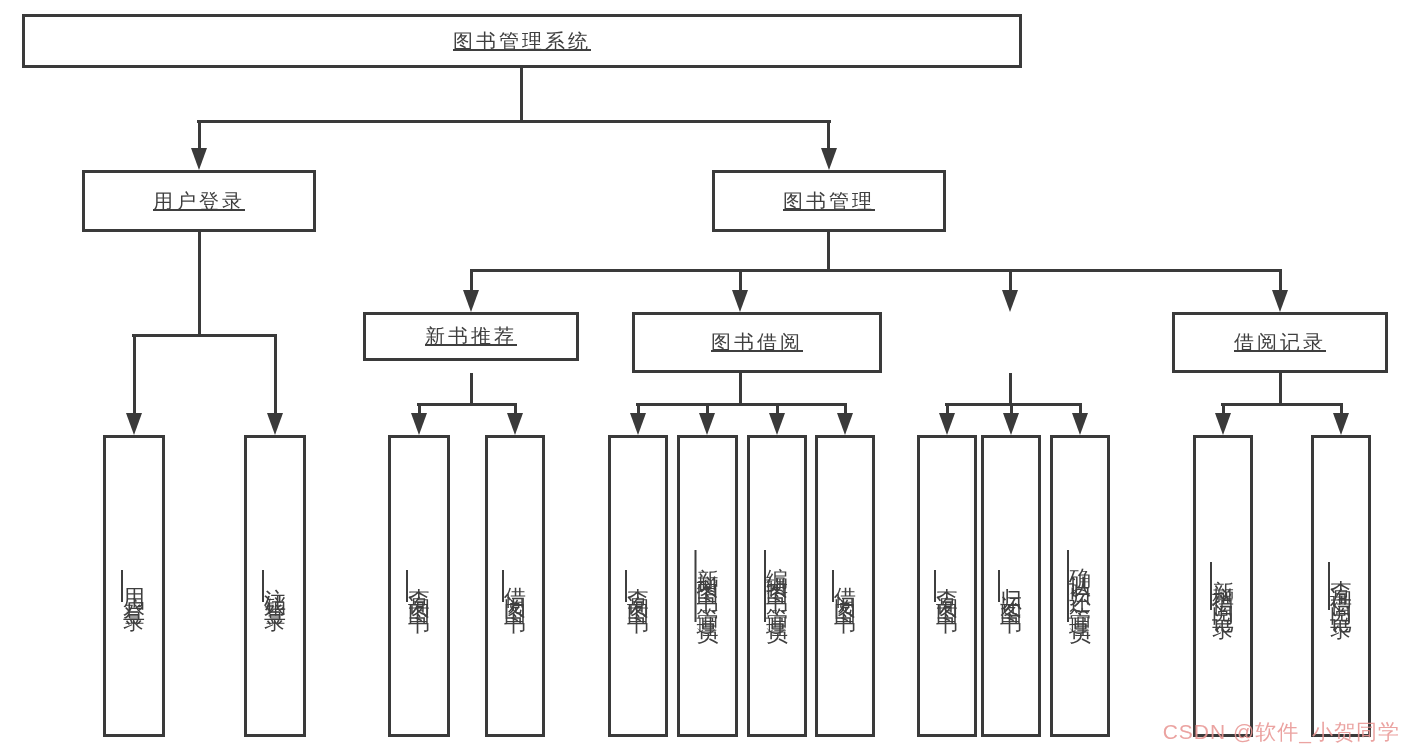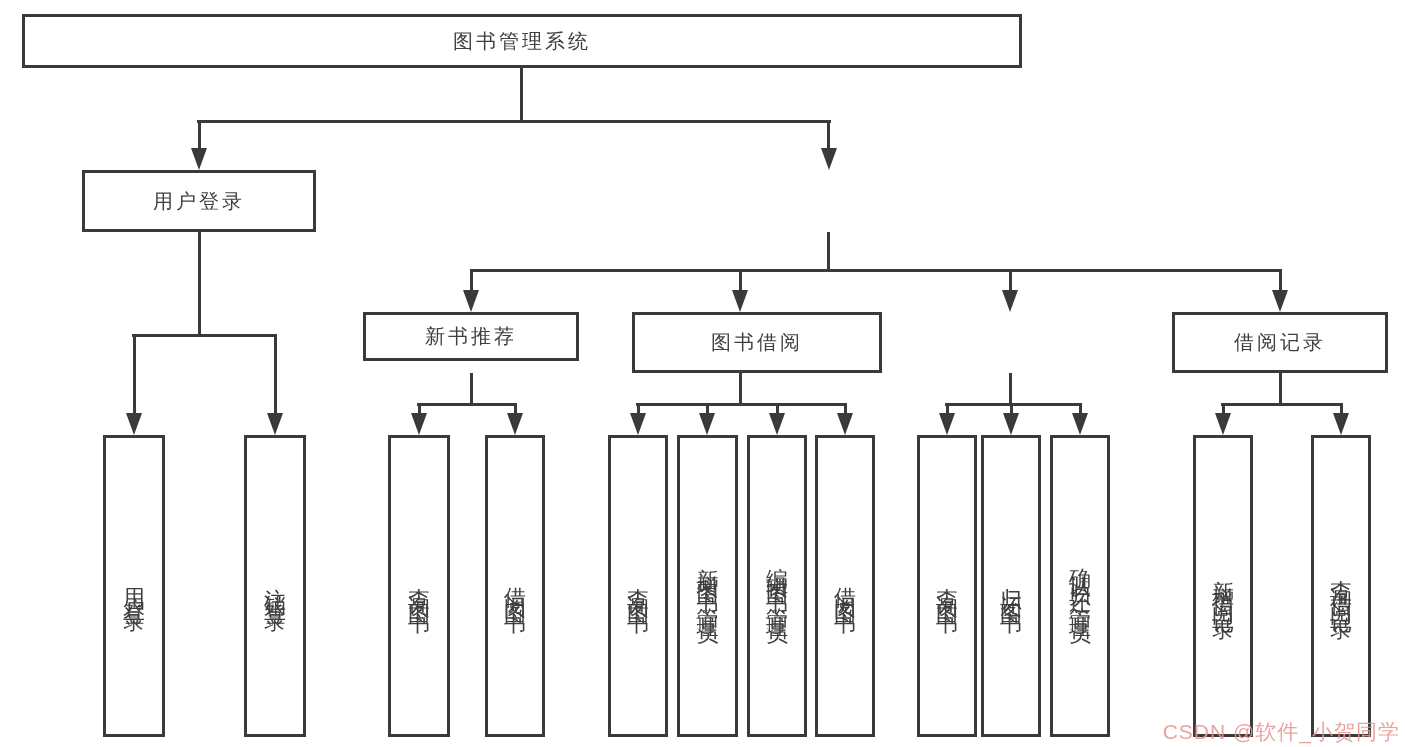--- a/index.html
+++ b/index.html
@@ -1,19 +1,19 @@
 <!DOCTYPE html>
 <html><head>
 <meta charset="utf-8">
 <style>
   html,body{margin:0;padding:0;background:#fff;}
   .stage{position:relative;width:1405px;height:747px;background:#ffffff;
          font-family:"Liberation Sans",sans-serif;overflow:hidden;}
   .node{position:absolute;box-sizing:border-box;border:3px solid #3a3a3a;background:#fff;
-        display:flex;align-items:center;justify-content:center;color:#3f3f3f;}
+        display:flex;align-items:center;justify-content:center;color:#3f3f3f;text-decoration:underline;}
   .hnode{font-size:20px;letter-spacing:3px;}
   .vnode span{writing-mode:vertical-rl;text-orientation:mixed;font-size:22px;letter-spacing:8px;line-height:1;}
   .hl{position:absolute;height:3px;background:#3a3a3a;}
   .vl{position:absolute;width:3px;background:#3a3a3a;}
   .ar{position:absolute;width:0;height:0;border-left:8px solid transparent;
       border-right:8px solid transparent;border-top:22px solid #3a3a3a;}
   .watermark{position:absolute;right:5px;bottom:1px;font-size:21px;letter-spacing:1px;
              color:rgba(232,150,148,0.88);z-index:5;}
 </style>
 </head>
@@ -27,20 +27,23 @@
 
   <div class="vl" style="left:520px;top:68px;height:53px"></div>
   <div class="hl" style="left:197px;top:120px;width:634px"></div>
   <div class="vl" style="left:198px;top:120px;height:30px"></div>
   <div class="ar" style="left:191px;top:148px"></div>
   <div class="vl" style="left:827px;top:120px;height:30px"></div>
   <div class="ar" style="left:821px;top:148px"></div>
 
   <div class="node hnode" style="left:82px;top:170px;width:234px;height:62px">
     <span>用户登录</span>
+  </div>
+  <div class="node hnode" style="left:712px;top:170px;width:234px;height:62px">
+    <span>图书管理</span>
   </div>
 
   <div class="vl" style="left:198px;top:232px;height:103px"></div>
   <div class="hl" style="left:132px;top:334px;width:145px"></div>
   <div class="vl" style="left:133px;top:334px;height:81px"></div>
   <div class="ar" style="left:126px;top:413px"></div>
   <div class="vl" style="left:274px;top:334px;height:81px"></div>
   <div class="ar" style="left:267px;top:413px"></div>
 
   <div class="vl" style="left:827px;top:232px;height:39px"></div>

